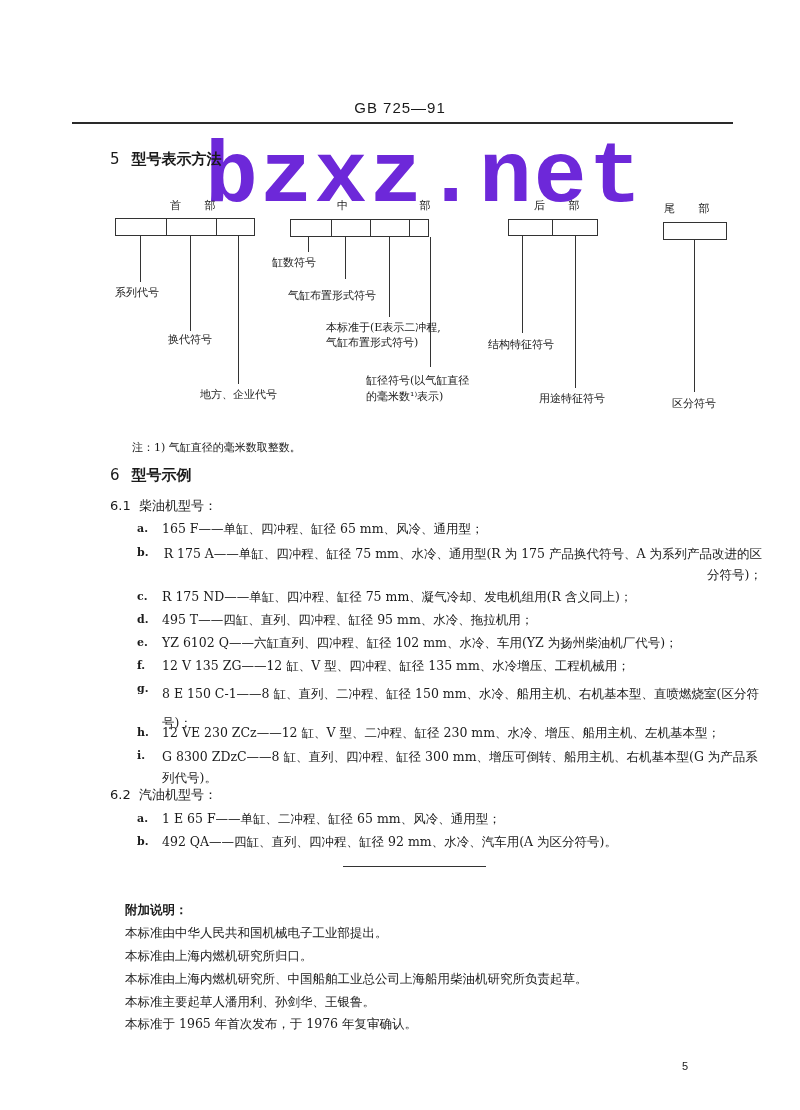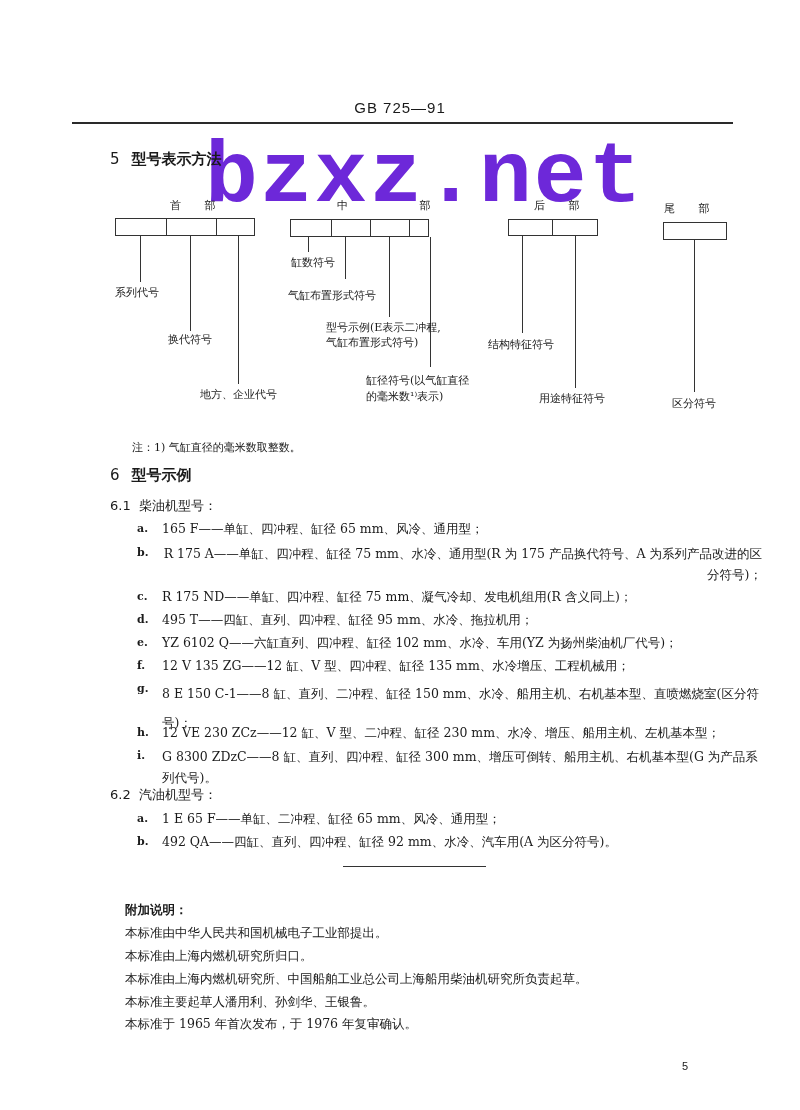--- a/index.html
+++ b/index.html
@@ -70,23 +70,23 @@
 
 <div class="vline" style="left:522px; top:236px; height:97px;"></div>
 <div class="vline" style="left:575px; top:236px; height:152px;"></div>
 
 <div class="vline" style="left:694px; top:240px; height:152px;"></div>
 
 <div class="abs diag-label" style="left:115px; top:285px;">系列代号</div>
 <div class="abs diag-label" style="left:168px; top:332px;">换代符号</div>
 <div class="abs diag-label" style="left:200px; top:387px;">地方、企业代号</div>
 
-<div class="abs diag-label" style="left:291px; top:255px;">缸数符号</div>
+<div class="abs diag-label" style="left:272px; top:255px;">缸数符号</div>
 <div class="abs diag-label" style="left:288px; top:288px;">气缸布置形式符号</div>
-<div class="abs diag-label" style="left:326px; top:320px;">型号示例(E表示二冲程,</div>
+<div class="abs diag-label" style="left:326px; top:320px;">本标准于(E表示二冲程,</div>
 <div class="abs diag-label" style="left:326px; top:335px;">气缸布置形式符号)</div>
 <div class="abs diag-label" style="left:366px; top:373px;">缸径符号(以气缸直径</div>
 <div class="abs diag-label" style="left:366px; top:389px;">的毫米数¹⁾表示)</div>
 
 <div class="abs diag-label" style="left:488px; top:337px;">结构特征符号</div>
 <div class="abs diag-label" style="left:539px; top:391px;">用途特征符号</div>
 
 <div class="abs diag-label" style="left:672px; top:396px;">区分符号</div>
 
 <div class="abs note" style="left:132px; top:440px;">注：1) 气缸直径的毫米数取整数。</div>

